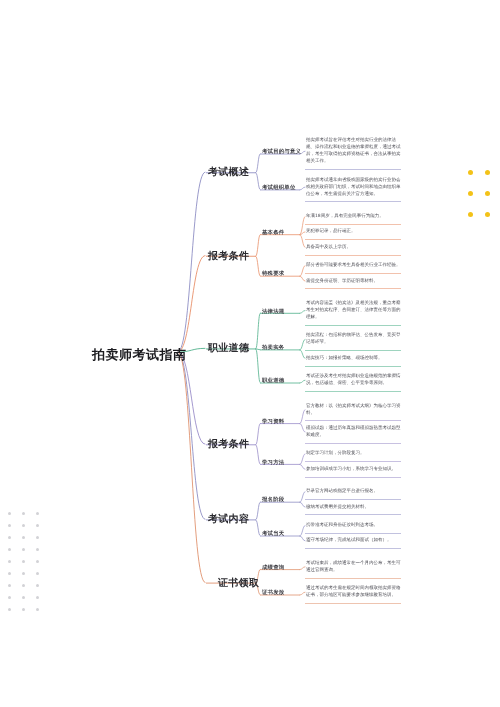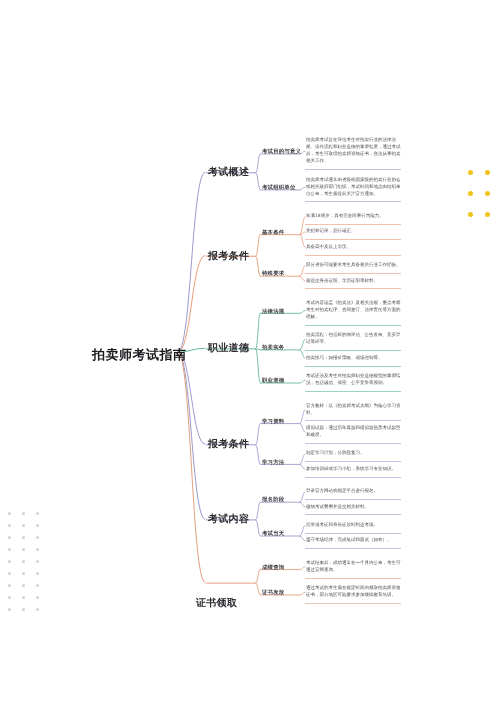--- a/index.html
+++ b/index.html
@@ -165,21 +165,21 @@
       <div class="sub-label" style="left: 262px; top: 496.4px;">报名阶段</div>
       <div class="detail" style="left: 306px; top: 488.2px;">登录官方网站或指定平台进行报名。</div>
       <div class="detail-sep" style="left: 305px; top: 498.9px; background: rgb(143, 143, 196);"></div>
       <div class="detail" style="left: 306px; top: 503.6px;">缴纳考试费用并提交相关材料。</div>
       <div class="detail-sep" style="left: 305px; top: 514.3px; background: rgb(143, 143, 196);"></div>
       <div class="sub-label" style="left: 262px; top: 530.2px;">考试当天</div>
       <div class="detail" style="left: 306px; top: 522px;">携带准考证和身份证按时到达考场。</div>
       <div class="detail-sep" style="left: 305px; top: 532.7px; background: rgb(143, 143, 196);"></div>
       <div class="detail" style="left: 306px; top: 537.4px;">遵守考场纪律，完成笔试和面试（如有）。</div>
       <div class="detail-sep" style="left: 305px; top: 548.1px; background: rgb(143, 143, 196);"></div>
-      <div class="branch-label" style="left: 196px; top: 575.5px; margin-top: 20px;">证书领取</div>
+      <div class="branch-label" style="left: 218px; top: 575.5px;">证书领取</div>
       <div class="sub-label" style="left: 262px; top: 563.8px;">成绩查询</div>
       <div class="detail" style="left: 306px; top: 559.8px;">考试结束后，成绩通常在一个月内公布，考生可通过官网查询。</div>
       <div class="detail-sep" style="left: 305px; top: 577.5px; background: rgb(224, 147, 111);"></div>
       <div class="sub-label" style="left: 262px; top: 589.2px;">证书发放</div>
       <div class="detail" style="left: 306px; top: 585.2px;">通过考试的考生需在规定时间内领取拍卖师资格证书，部分地区可能要求参加继续教育培训。</div>
       <div class="detail-sep" style="left: 305px; top: 602.9px; background: rgb(224, 147, 111);"></div>
     </div>
 
   <div class="dots-right">
       <i style="left: 0px; top: 0px; background: rgb(243, 194, 24);"></i>

